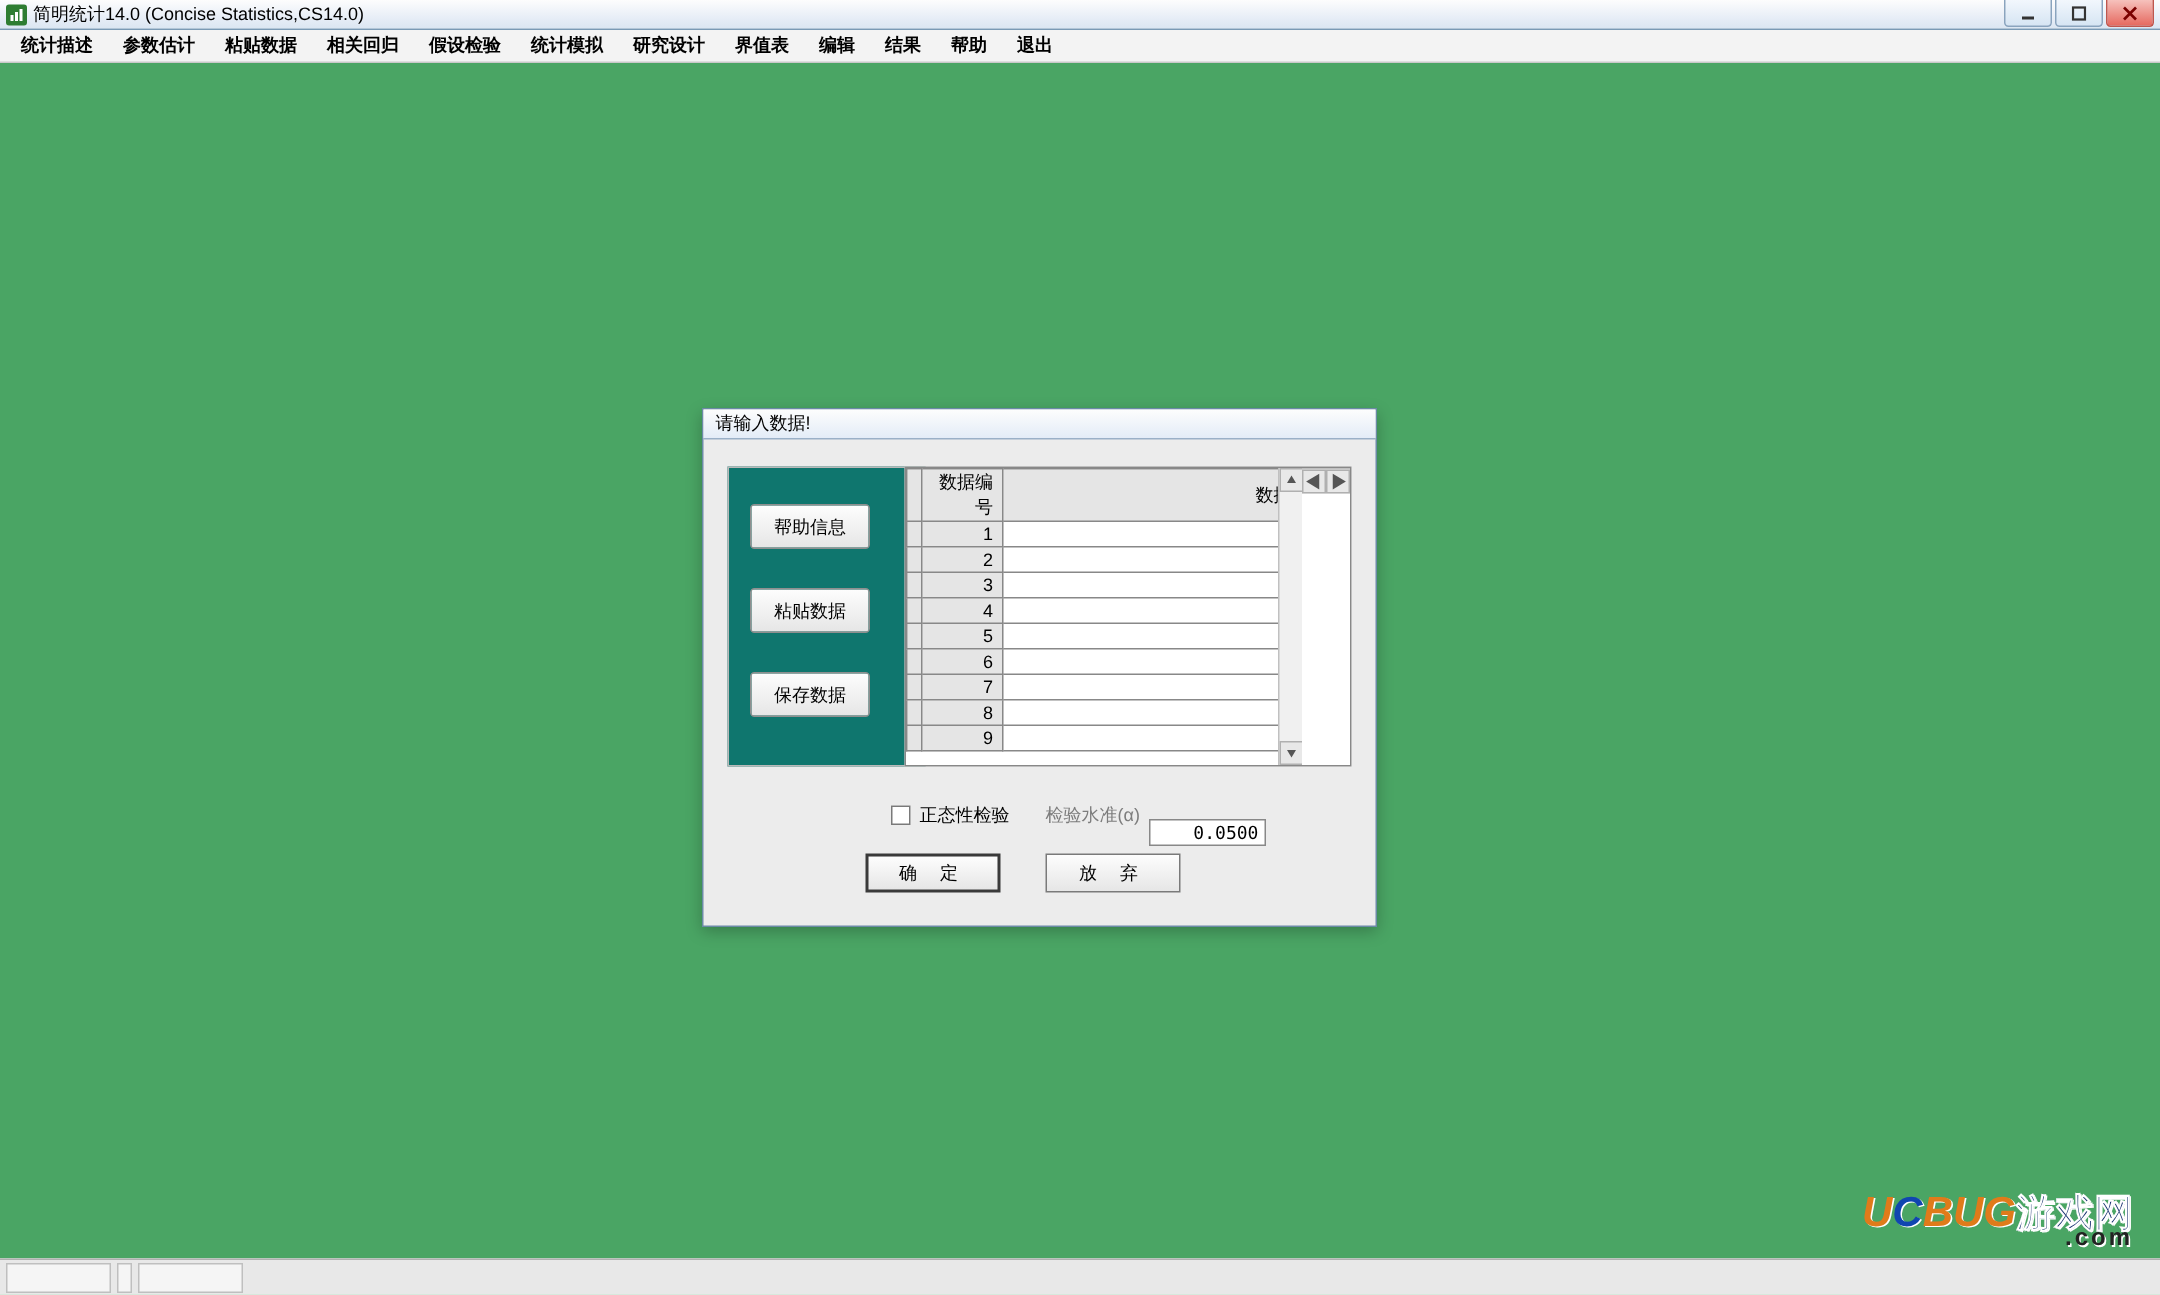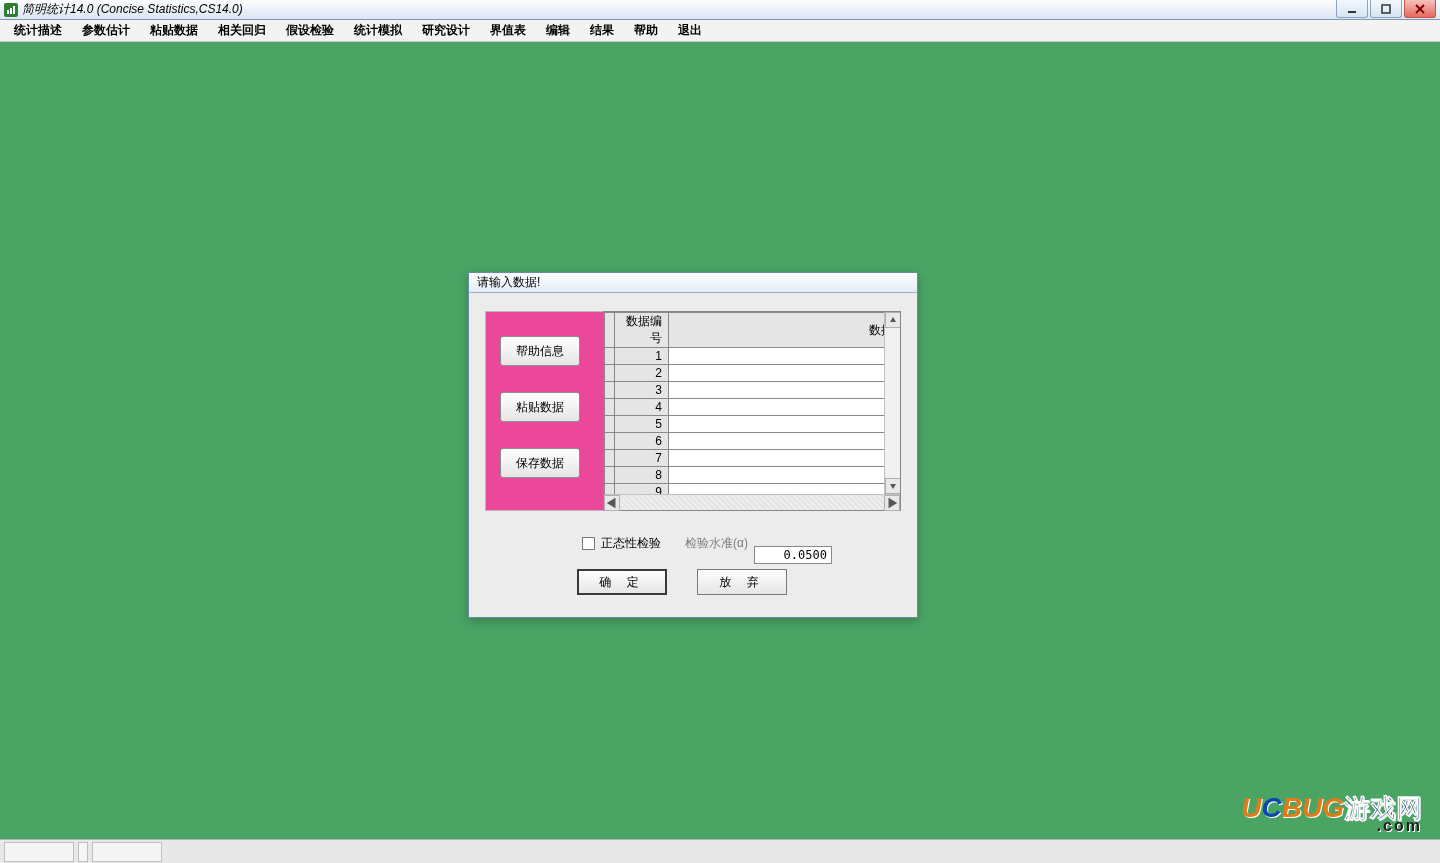--- a/index.html
+++ b/index.html
@@ -6,21 +6,20 @@
   html, body { width: 1440px; height: 863px; overflow: hidden; font-family: "Microsoft YaHei", "SimSun", Arial, sans-serif; font-size: 12px; background: #fff; }
 
   
   .titlebar {
     height: 20px;
     background: linear-gradient(#fdfdfd, #e8eef7 60%, #dbe6f2);
     border-bottom: 1px solid #7a9ab5;
     display: flex; align-items: center;
     padding-left: 4px;
     position: relative;
-    font-style: italic;
   }
   .titlebar .app-icon {
     width: 14px; height: 14px; margin-right: 4px;
     background: #2e7d32;
     display: inline-flex; align-items: center; justify-content: center;
     border-radius: 2px;
   }
   .titlebar .app-icon svg { width: 10px; height: 10px; display:block; }
   .titlebar .title-text { font-size: 12px; color: #000; }
   .win-btns {
@@ -84,21 +83,21 @@
     position: relative;
     width:100%; height: calc(100% - 20px);
   }
 
   
   .side-group {
     position: absolute;
     left: 16px; top: 18px;
     width: 132px; height: 200px;
     border: 1px solid #b9b9b9;
-    background: #ec4899;
+    background: #0f766e;
   }
   .side-btn {
     position: absolute; left: 14px;
     width: 80px; height: 30px;
     background: linear-gradient(#fdfdfd,#e6e6e6);
     border: 1px solid #8f8f8f;
     border-radius: 3px;
     font-size: 12px; color:#000;
     display:flex; align-items:center; justify-content:center;
     cursor: default;
@@ -107,21 +106,21 @@
   .side-btn.b2 { top: 80px; }
   .side-btn.b3 { top: 136px; }
 
   
   .grid-wrap {
     position: absolute;
     left: 134px; top: 18px;
     width: 298px; height: 200px;
     border: 1px solid #888;
     background: #fff;
-    display: flex; flex-direction: column;
+    display: flex; flex-direction: row;
   }
   .grid-scroll {
     flex: 1 1 auto;
     overflow: hidden;
     position: relative;
   }
   table.grid {
     border-collapse: collapse;
     width: 100%;
     font-size: 12px;
@@ -159,21 +158,21 @@
     display:flex; justify-content:space-between;
   }
   .hscroll .arrow {
     width:16px; height:16px; background:#e8e8e8; border:1px solid #b0b0b0;
     display:flex; align-items:center; justify-content:center;
   }
   .hscroll .track { flex:1; background:repeating-linear-gradient(45deg,#eee,#eee 2px,#e4e4e4 2px,#e4e4e4 4px); }
 
   
   .opt-row {
-    position: absolute; left: 113px; top: 238px;
+    position: absolute; left: 125px; top: 238px;
     width: 310px; height: 24px;
     display:flex; align-items:center; gap: 6px;
     font-size: 12px;
   }
   .chk {
     width:13px; height:13px; border:1px solid #7a7a7a; background:#fff;
     display:inline-block;
   }
   .opt-row .lbl { color:#000; }
   .opt-row .albl { color:#7d7d7d; margin-left: 18px; }

